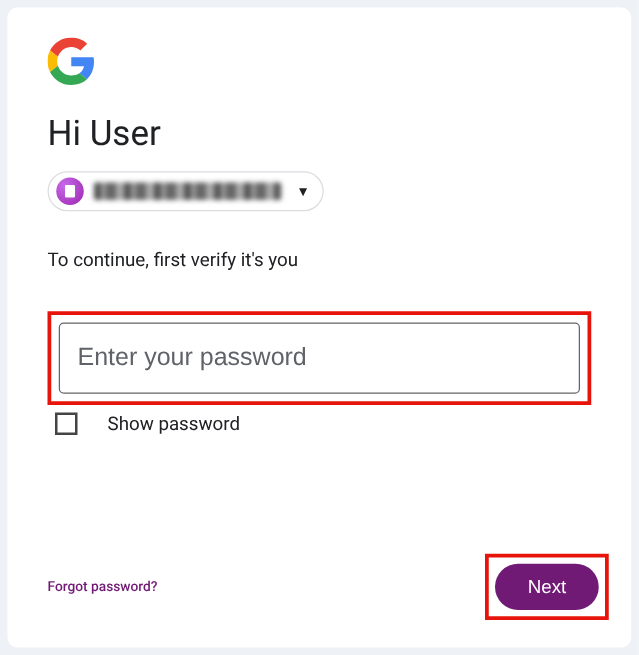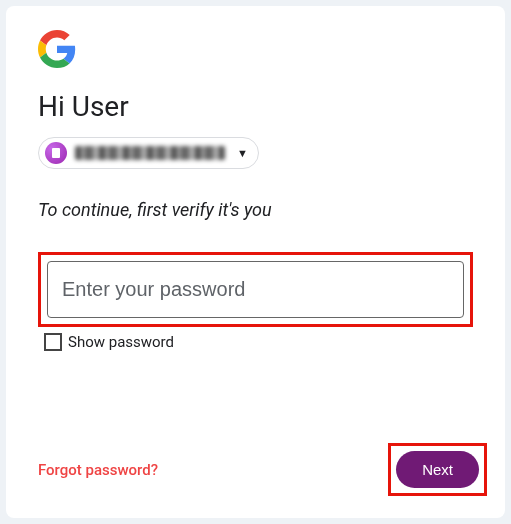--- a/index.html
+++ b/index.html
@@ -51,64 +51,63 @@
       background: repeating-linear-gradient(90deg,#555 0 6px,#999 6px 10px,#666 10px 18px,#aaa 18px 24px);
       filter: blur(2px);
       border-radius: 2px;
     }
     .chevron {
       font-size: 11px;
       color: #202124;
       margin-left: 4px;
     }
     .subtext {
-      font-size: 18px;
+      font-size: 15px;
       color: #202124;
       margin-bottom: 32px;
-      font-style: italic;
     }
     .password-wrap {
       border: 3px solid #e6140a;
       padding: 6px;
       margin-bottom: 6px;
     }
     .password-field {
       width: 100%;
       border: 1px solid #666;
       border-radius: 4px;
       padding: 16px 14px;
       font-size: 20px;
       color: #5f6368;
       outline: none;
     }
     .password-field::placeholder { color: #5f6368; }
     .show-row {
       display: flex;
       align-items: flex-end;
-      gap: 6px;
+      gap: 24px;
       margin-top: 6px;
       margin-left: 6px;
     }
     .checkbox {
       width: 18px; height: 18px;
       border: 2px solid #444;
       background: #fff;
       cursor: pointer;
     }
     .show-label { font-size: 15px; color: #202124; }
     .footer {
       position: absolute;
       left: 32px; right: 18px; bottom: 22px;
       display: flex;
       justify-content: space-between;
       align-items: center;
     }
     .forgot {
-      color: #ef4444;
-      font-size: 15px;
+      color: #701a75;
+      font-size: 11px;
       font-weight: 500;
       cursor: pointer;
     }
     .next-wrap {
       border: 3px solid #e6140a;
       padding: 5px;
     }
     .next-btn {
       background: #701a75;
       color: #fff;

